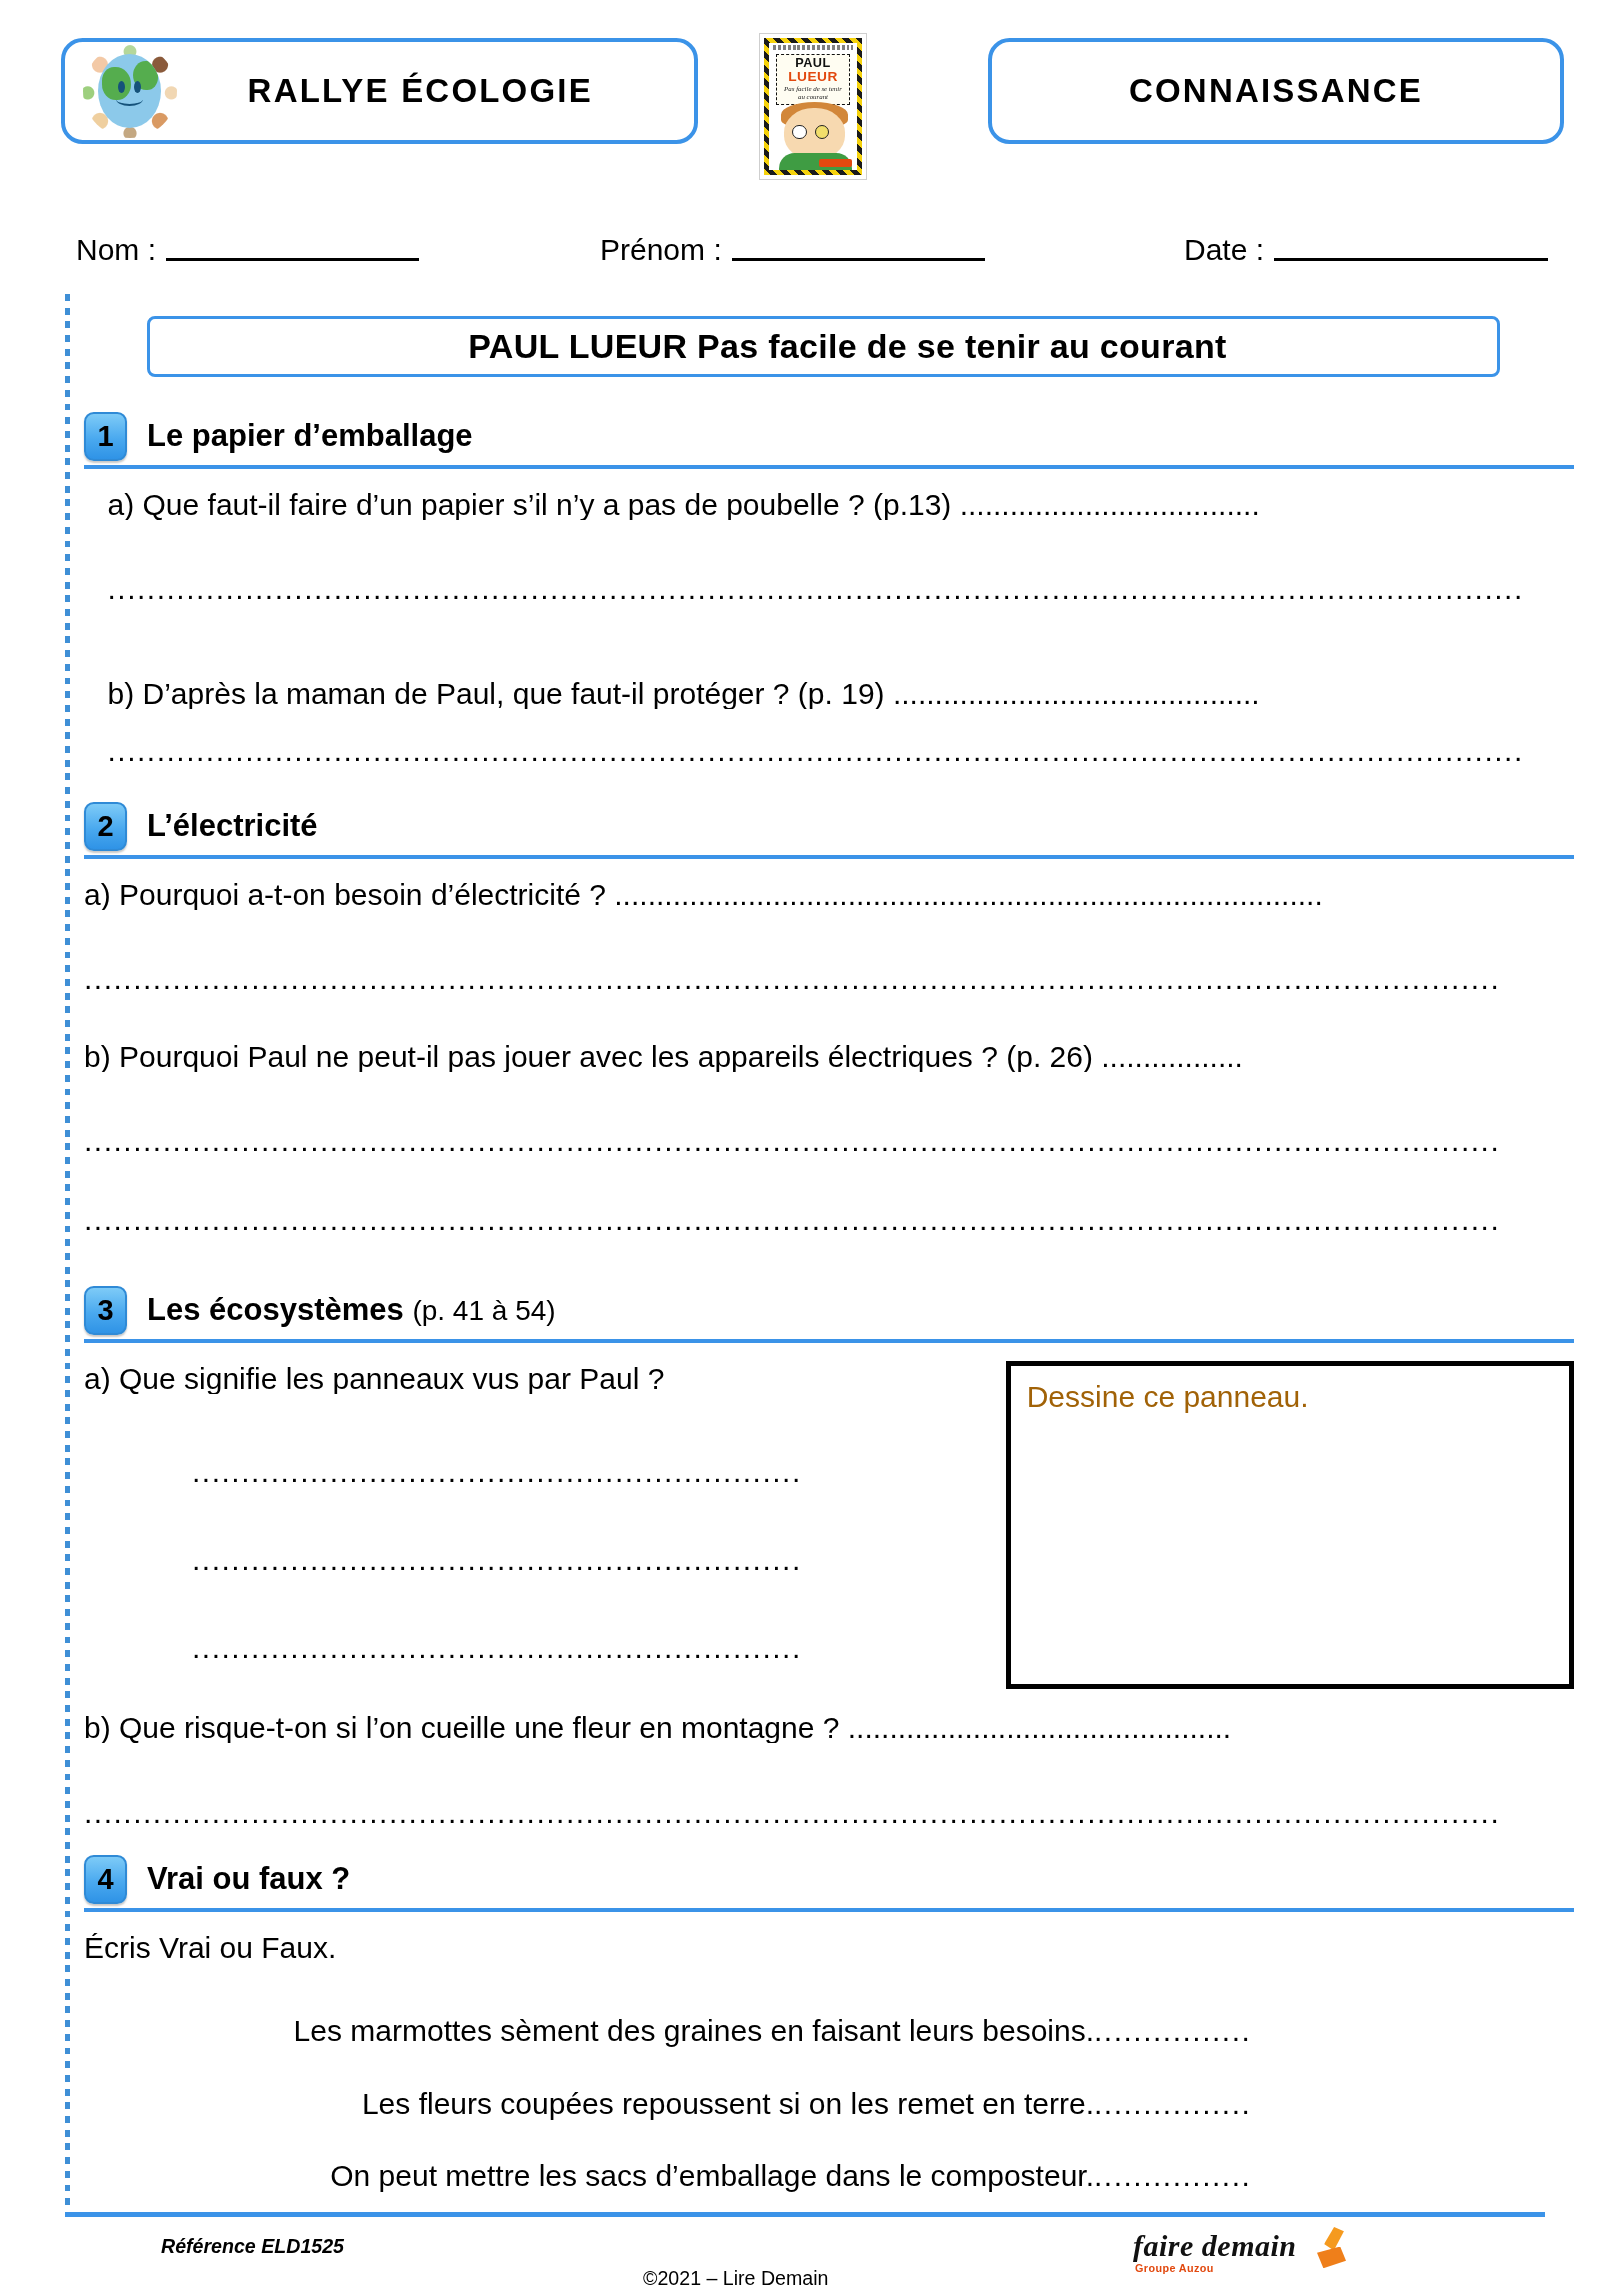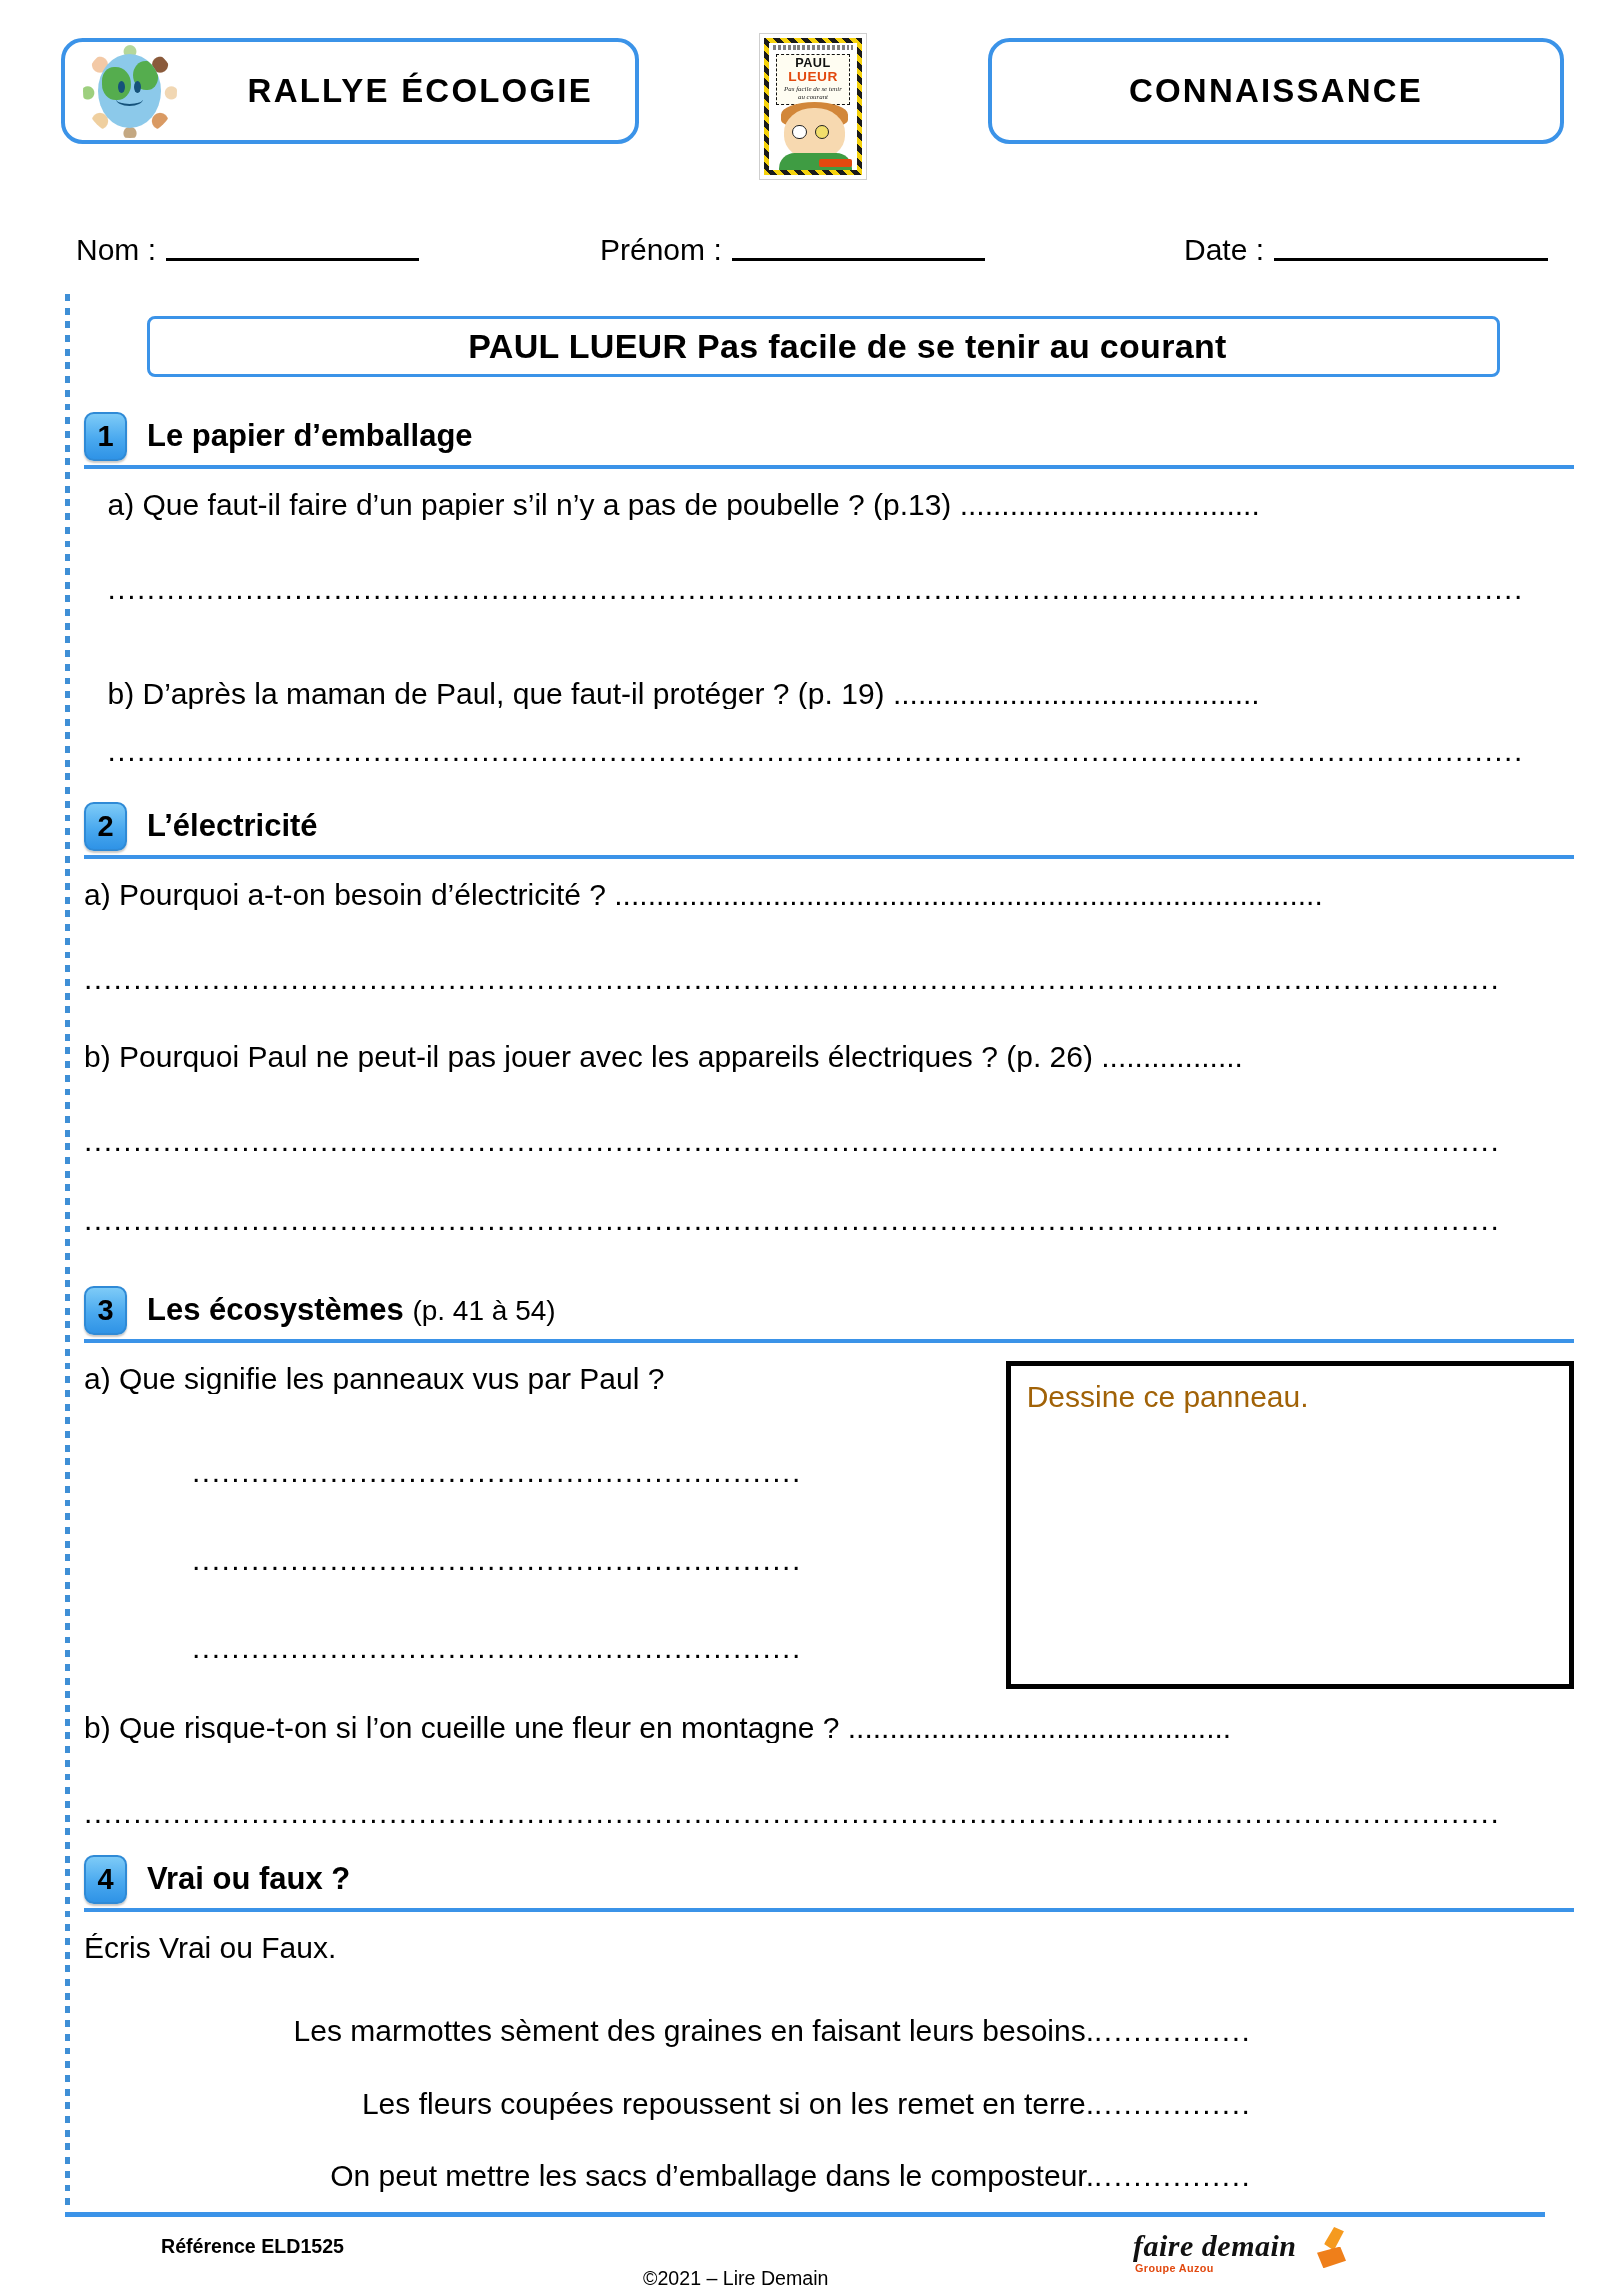--- a/index.html
+++ b/index.html
@@ -45,21 +45,21 @@
     border: 4.9px solid #3b93e8;
     border-radius: 21.6px;
     background: #ffffff;
     display: flex;
     align-items: center;
     height: 106px;
   }
 
   .hdr-left {
     left: 61px; top: 4.9px;
-    width: 578px;
+    width: 637px;
     padding-left: 17.6px;
   }
 
   .hdr-right {
     left: 988px; top: 4.9px;
     width: 576px;
     justify-content: center;
   }
 
   .hdr-title {
@@ -390,20 +390,21 @@
     left: 65px; top: 2225px;
     width: 1480px;
     height: 59px;
   }
   .f-ref {
     position: absolute;
     left: 96px; top: 9.8px;
     font-size: 19.6px;
     font-weight: bold;
     color: #000;
+    font-style: italic;
   }
   .f-copy {
     position: absolute;
     left: 578px; top: 9.8px;
     font-size: 19.6px;
     color: #000;
     margin-top: 32px;
   }
   .f-logo {
     position: absolute;

